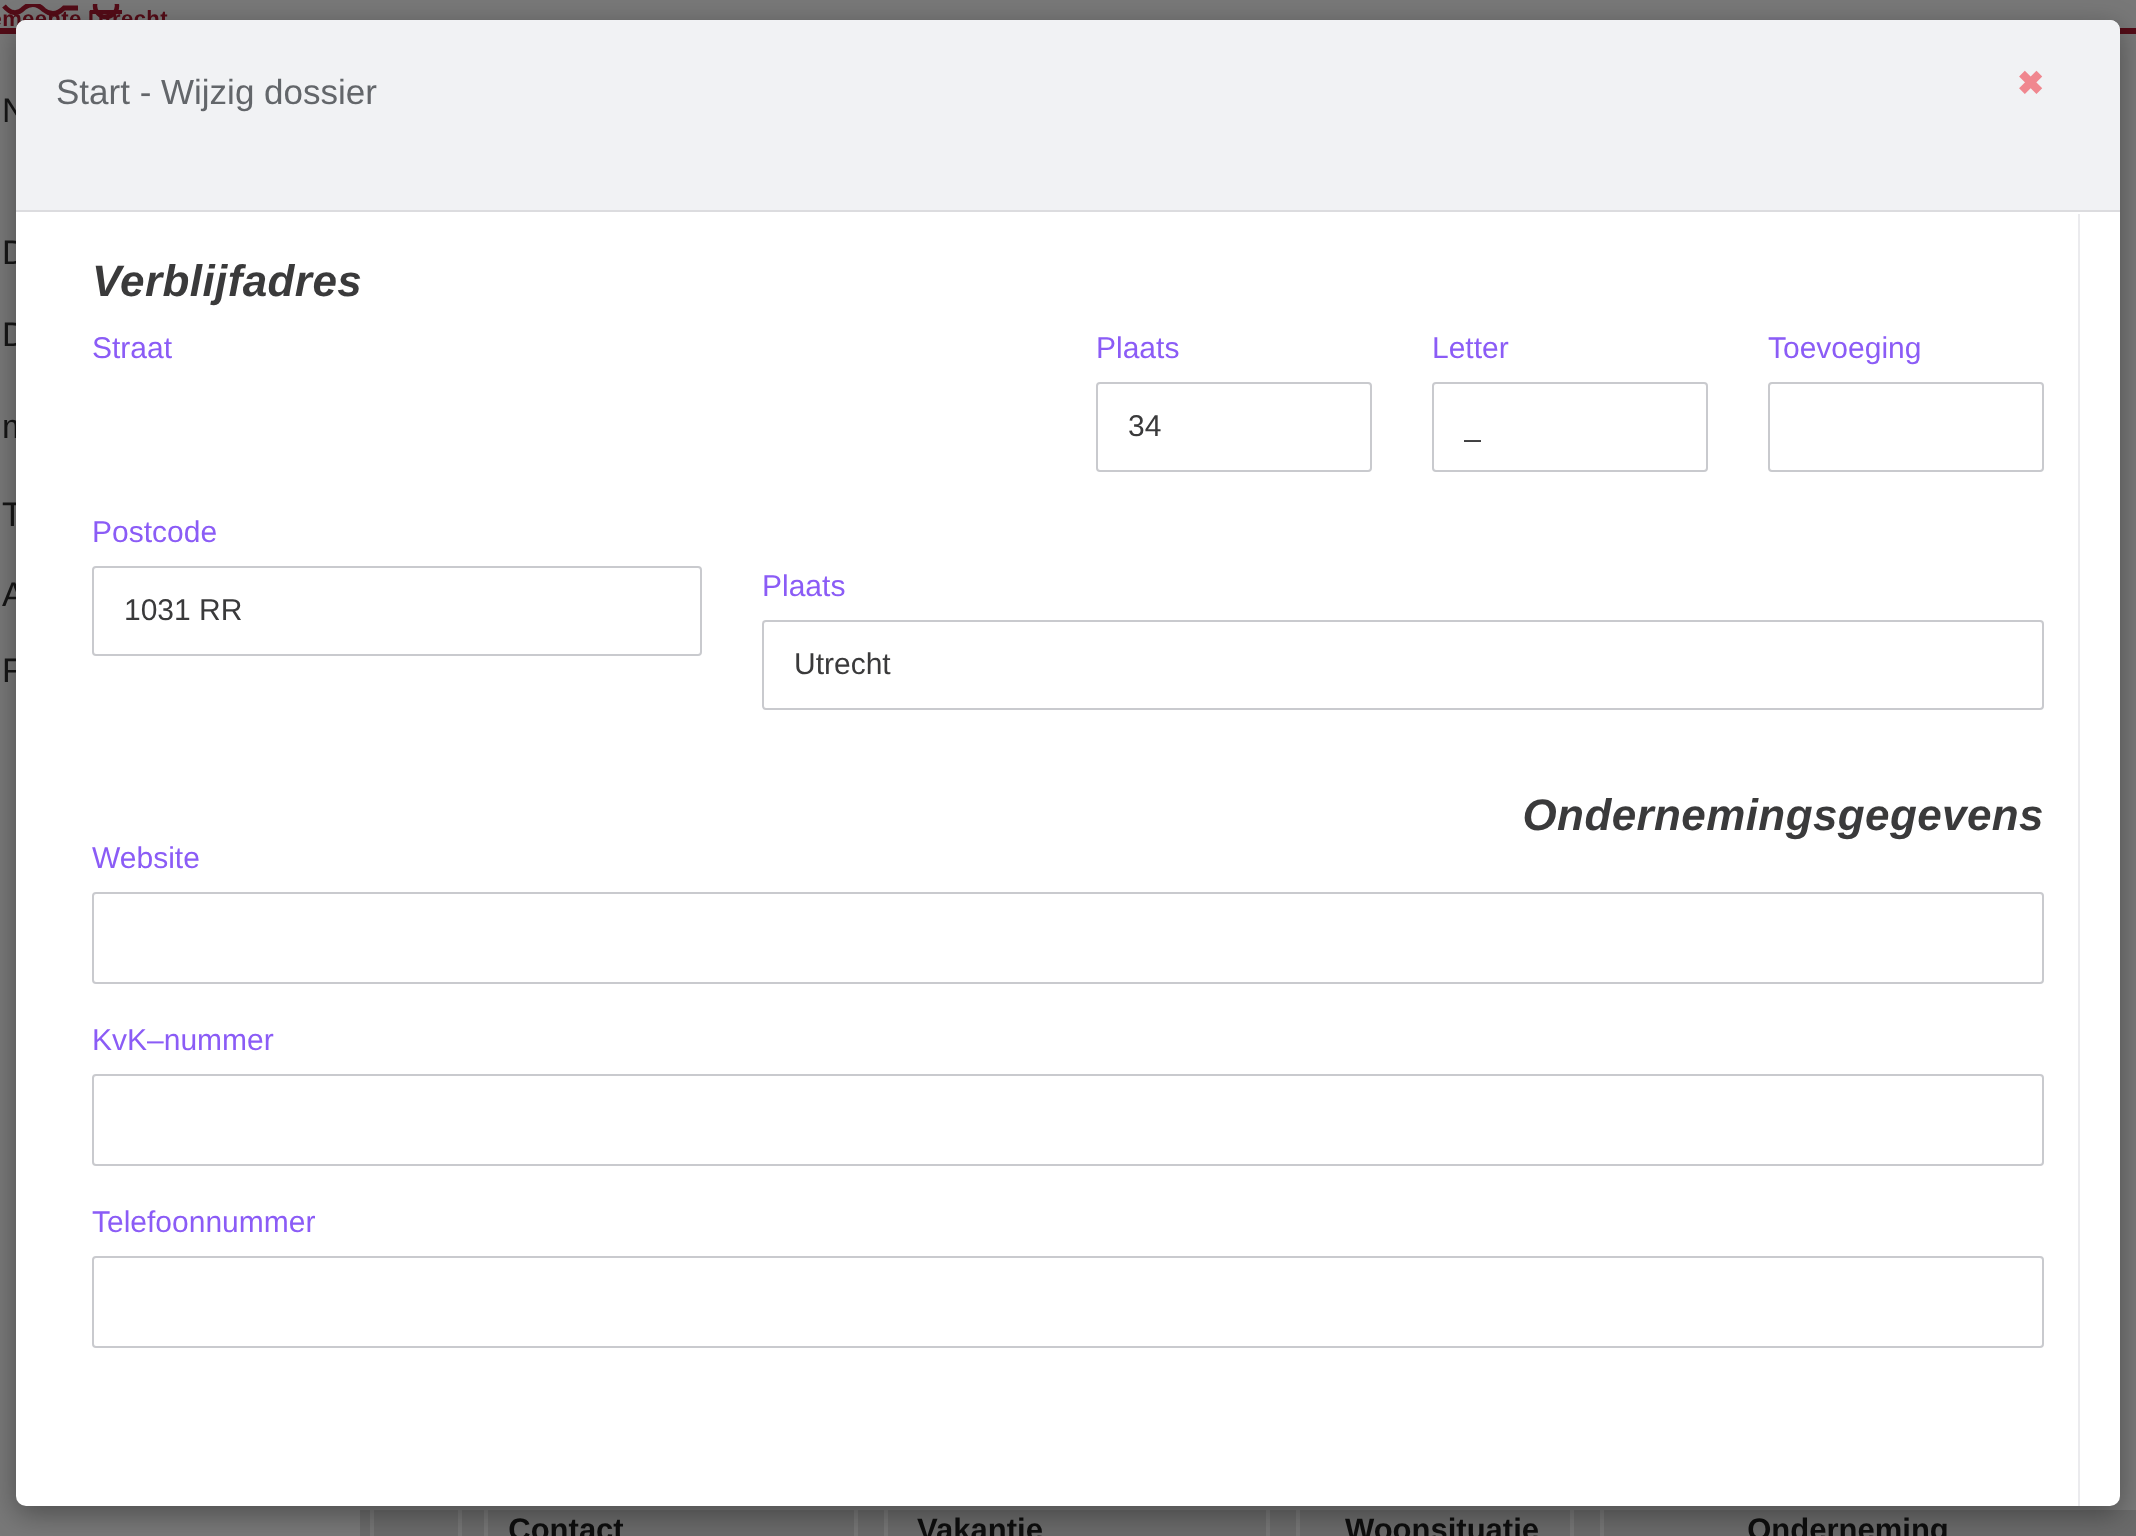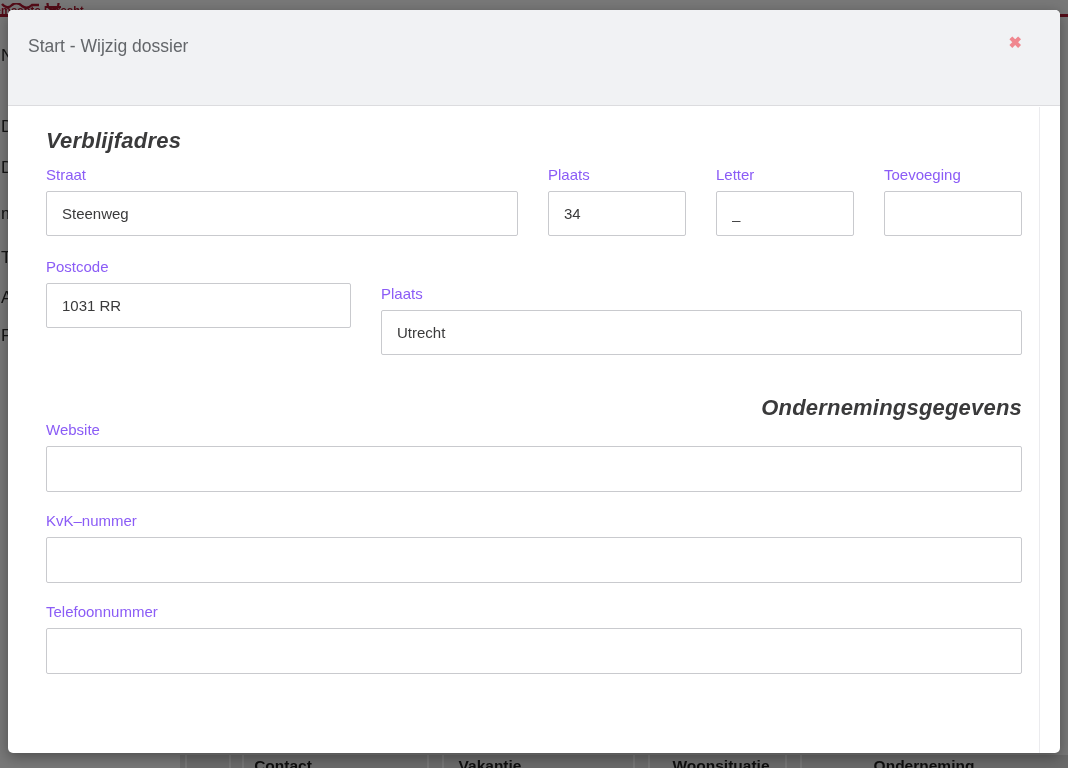--- a/index.html
+++ b/index.html
@@ -118,21 +118,20 @@
       <button class="close-btn">✖</button>
     </div>
 
     <div class="modal-body">
 
       <div class="section-heading">Verblijfadres</div>
 
       <div class="row">
         <div class="field f-straat">
           <label>Straat</label>
-          <input type="text" value="Steenweg" style="">
         </div>
         <div class="field f-small">
           <label>Plaats</label>
           <input type="text" value="34" style="">
         </div>
         <div class="field f-small">
           <label>Letter</label>
           <input type="text" value="_" style="">
         </div>
         <div class="field f-small">

